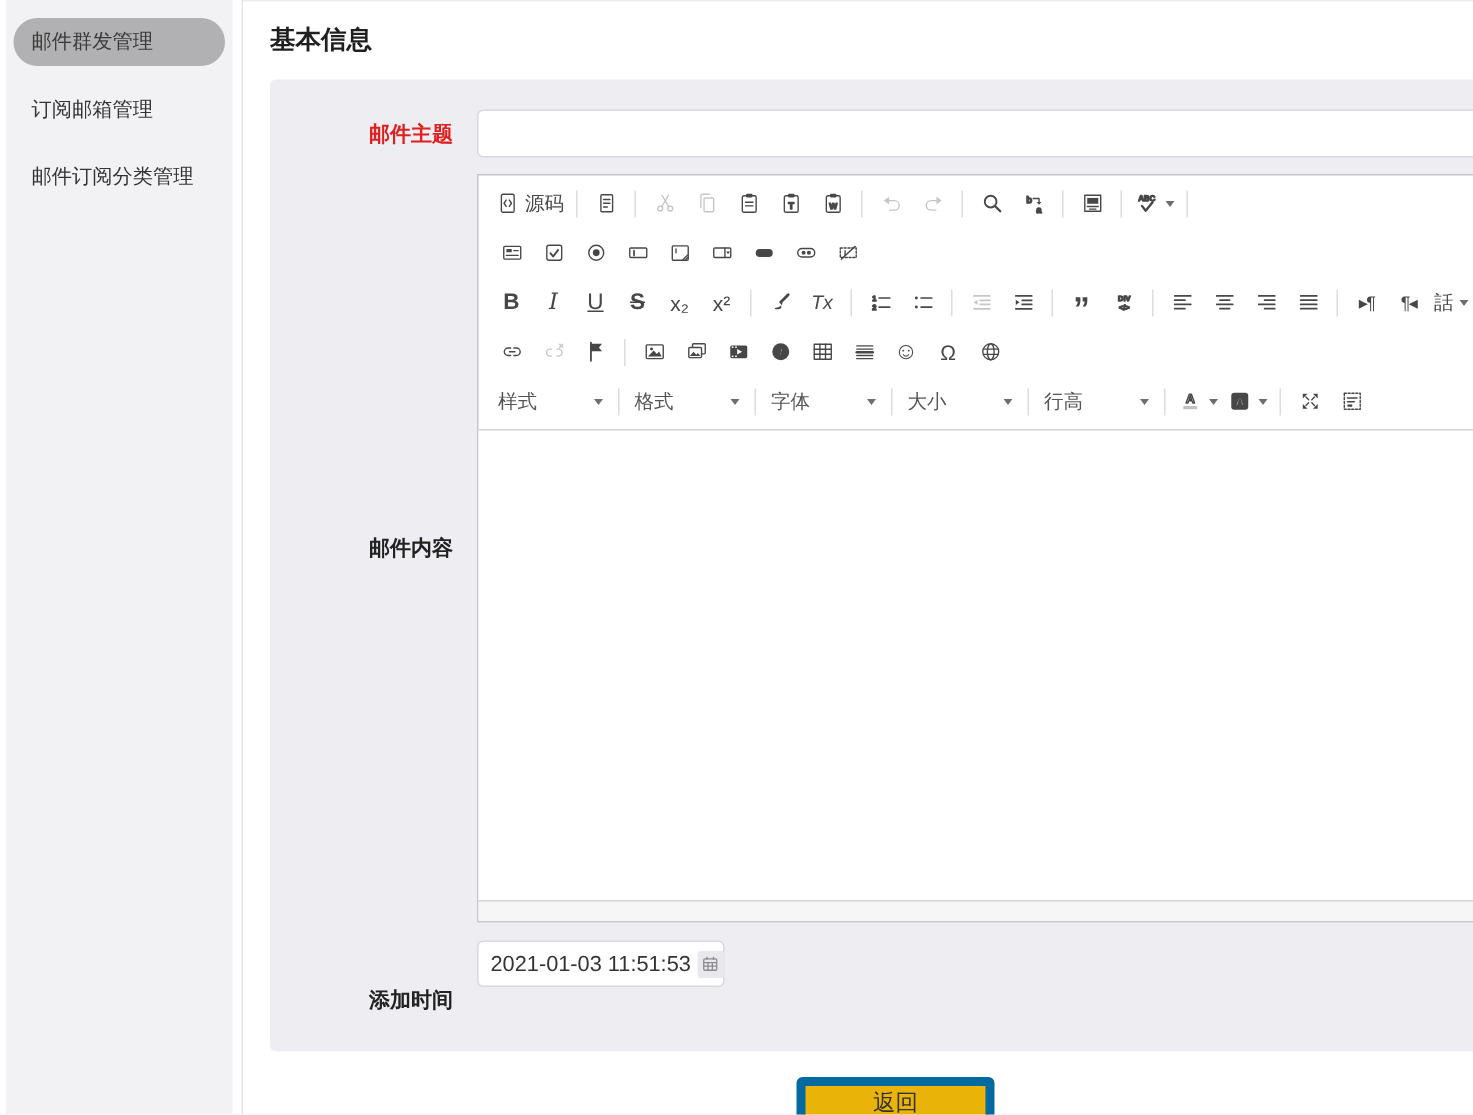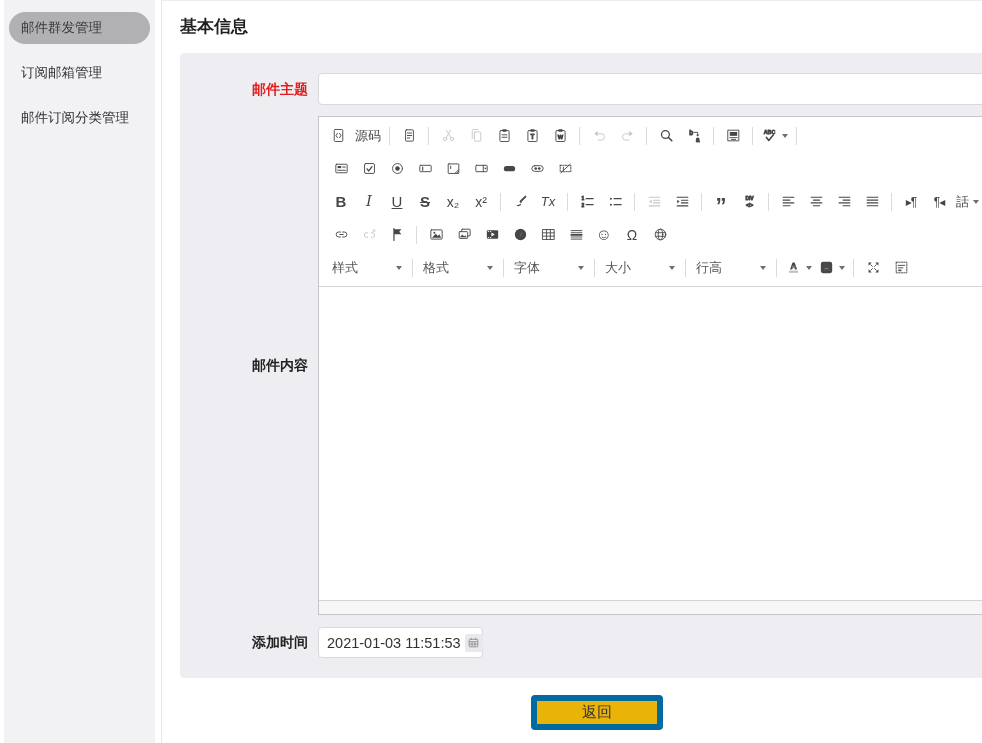--- a/index.html
+++ b/index.html
@@ -15,39 +15,39 @@
                   border-radius: 16px; cursor: pointer; white-space: nowrap; }
   .sidebar-item.selected { background: #b1b1b3; color: #3a3a3a; }
 
   
   .main { flex: 1; padding: 14px 0 0 18px; border-top: 1px solid #ededf0; }
   .page-title { font-size: 17px; font-weight: bold; color: #1f1f1f; margin-bottom: 15px; }
 
   .panel { background: #eeeef2; border-radius: 4px; padding: 20px 12px 20px 0; }
 
   .form-row { display: flex; }
-  .form-label { flex: none; width: 138px; padding-right: 10px; text-align: right;
+  .form-label { flex: none; width: 138px; padding-right: 16px; text-align: right;
                 font-size: 14px; font-weight: bold; color: #222; line-height: 32px; }
   .form-label.required { color: #e02020; }
   .row-subject { margin-bottom: 11px; }
   .subject-input { flex: 1; height: 32px; border: 1px solid #d9d9dd; border-radius: 4px;
                    background: #fff; outline: none; padding: 0 8px; font-size: 14px; }
 
   .row-content { align-items: center; }
   .row-content .form-label { line-height: normal; align-self: center; }
 
   
   .editor { flex: 1; border: 1px solid #c6c6ca; background: #fff; }
   .toolbar { padding: 2px 4px; }
   .tb-row { display: flex; align-items: center; height: 33px; padding: 0 4px; }
   .tb-btn { min-width: 26px; height: 24px; padding: 0 2px; display: flex; align-items: center;
             justify-content: center; color: #474747; border-radius: 2px; cursor: pointer; margin: 0 1px; }
   .tb-btn.disabled { color: #c6c6c6; cursor: default; }
   .tb-sep { width: 1px; height: 18px; background: #dcdcdc; margin: 0 5px; flex: none; }
-  .tb-label { font-size: 13px; margin-left: 8px; color: #474747; }
+  .tb-label { font-size: 13px; margin-left: 3px; color: #474747; }
   .tbsvg { width: 17px; height: 17px; stroke: currentColor; fill: none;
            stroke-width: 1.3; stroke-linecap: round; stroke-linejoin: round; display:block; }
   .glyph { font-size: 14px; line-height: 1; }
   .g-b { font-weight: bold; font-size: 15px; }
   .g-i { font-style: italic; font-family: "DejaVu Serif", serif; font-size: 15px; }
   .g-u { text-decoration: underline; font-size: 15px; }
   .g-s { text-decoration: line-through; font-size: 15px; font-weight: bold; }
   .g-tx { font-style: italic; font-size: 13px; }
   .g-quote { font-size: 22px; font-weight: bold; line-height: 10px; padding-top: 8px; }
   .g-dir { font-size: 12px; letter-spacing: -1px; }
@@ -57,21 +57,21 @@
            border-top: 4px solid #6e6e6e; margin-left: 4px; flex: none; }
   .tb-combo { display: flex; align-items: center; justify-content: space-between; width: 80px;
               height: 24px; padding: 0 5px; font-size: 13px; color: #555; cursor: pointer; }
   .editor-content { border-top: 1px solid #d4d4d6; height: 314px; background: #fff; cursor: text; }
   .editor-bottom { border-top: 1px solid #d4d4d6; height: 14px; background: #f6f6f7; position: relative; }
   .resize-handle { position: absolute; right: 4px; bottom: 2px; width: 0; height: 0;
                    border-left: 10px solid transparent; border-bottom: 10px solid #9a9a9a; cursor: se-resize; }
 
   
   .row-time { margin-top: 12px; }
-  .row-time .form-label { line-height: 30px; }
+  .row-time .form-label { line-height: 30px; margin-top: 24px; }
   .date-input { display: flex; align-items: center; width: 165px; height: 31px; background: #fff;
                 border: 1px solid #d9d9dd; border-radius: 4px; padding: 0 5px 0 8px; cursor: pointer; }
   .date-text { font-size: 14.5px; color: #333; white-space: nowrap; }
   .cal-btn { margin-left: 4px; width: 18px; height: 18px; background: #e9e9ed; border-radius: 2px;
              display: flex; align-items: center; justify-content: center; flex: none; }
   .calsvg { width: 13px; height: 13px; stroke: #8a8a90; fill: none; stroke-width: 1.6; }
 
   
   .actions { display: flex; justify-content: center; gap: 14px; margin-top: 17px; }
   .btn { height: 35px; border-radius: 4px; font-size: 15px; cursor: pointer;

